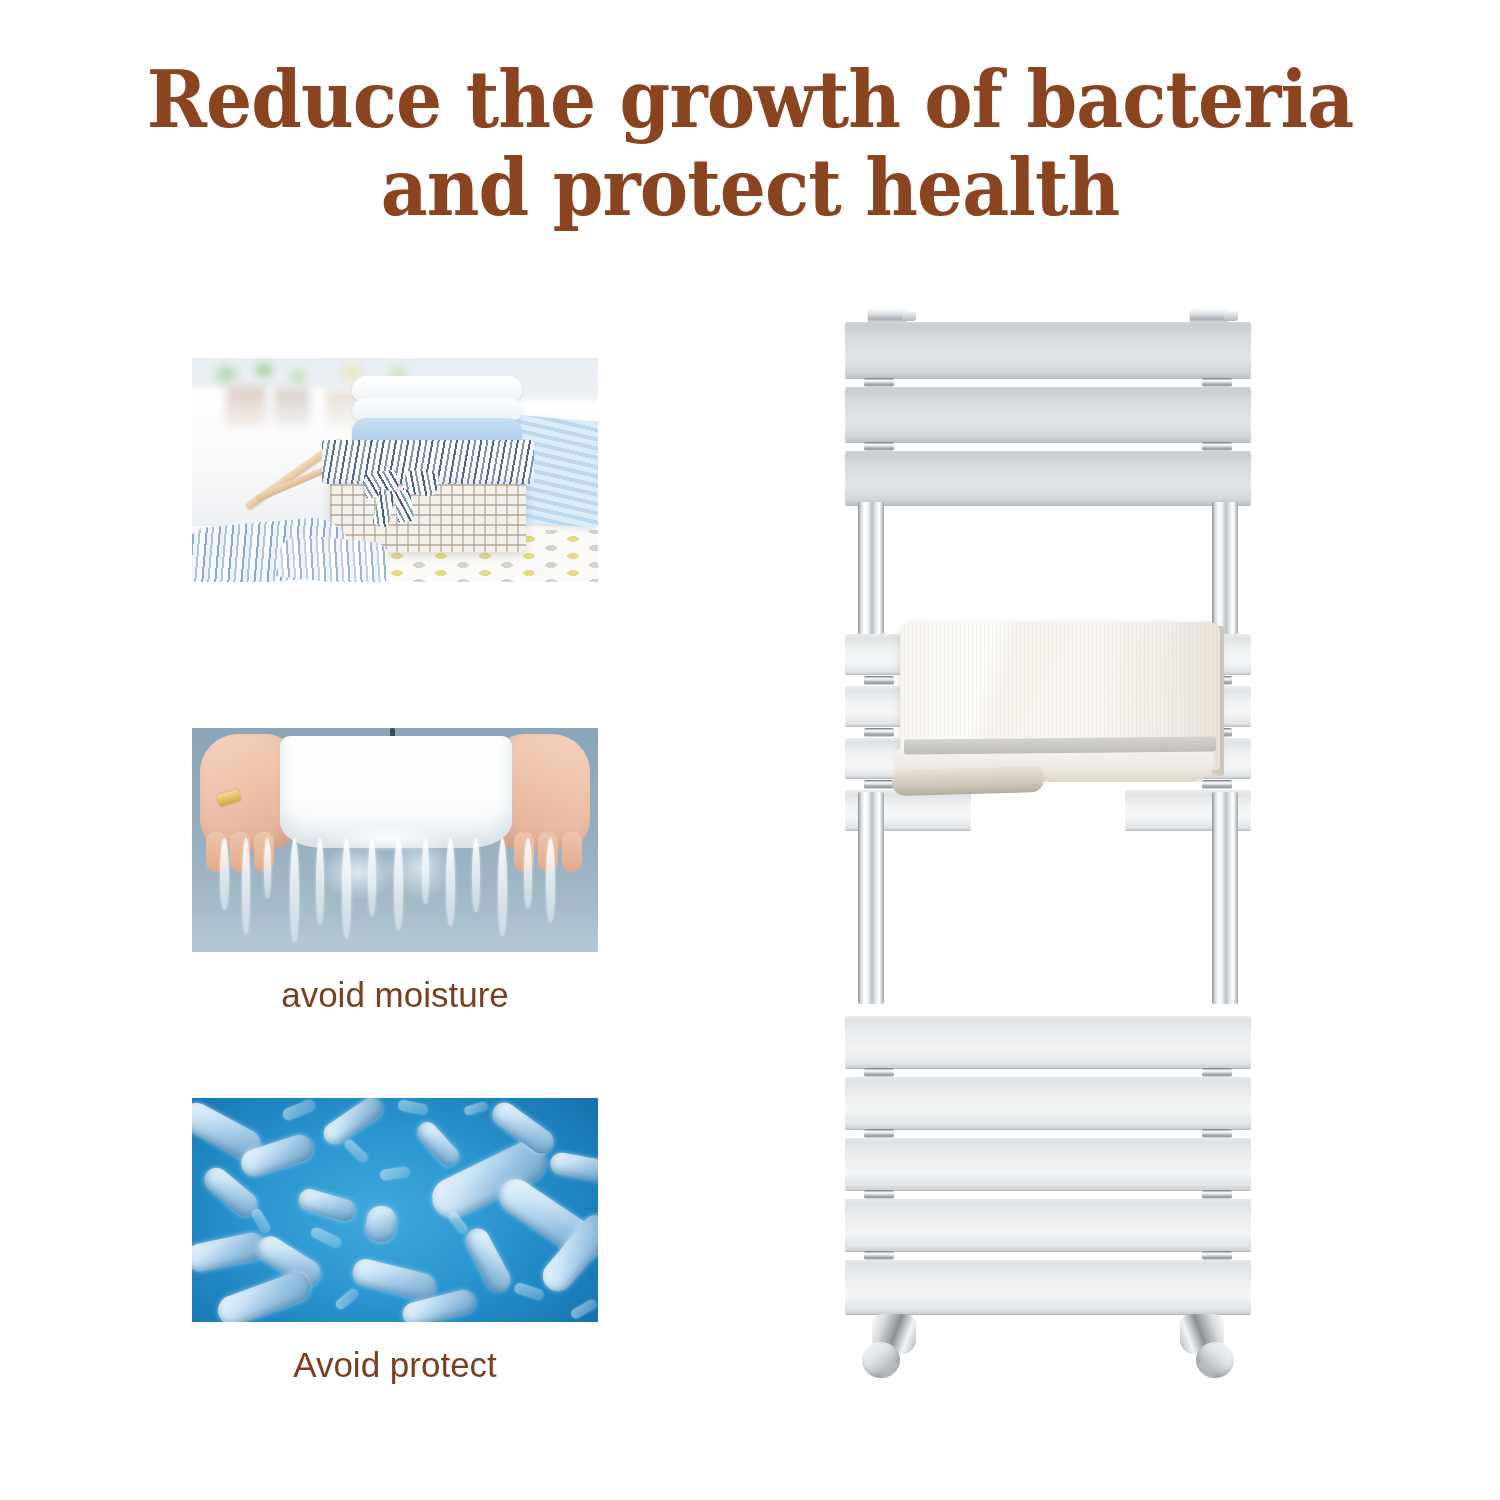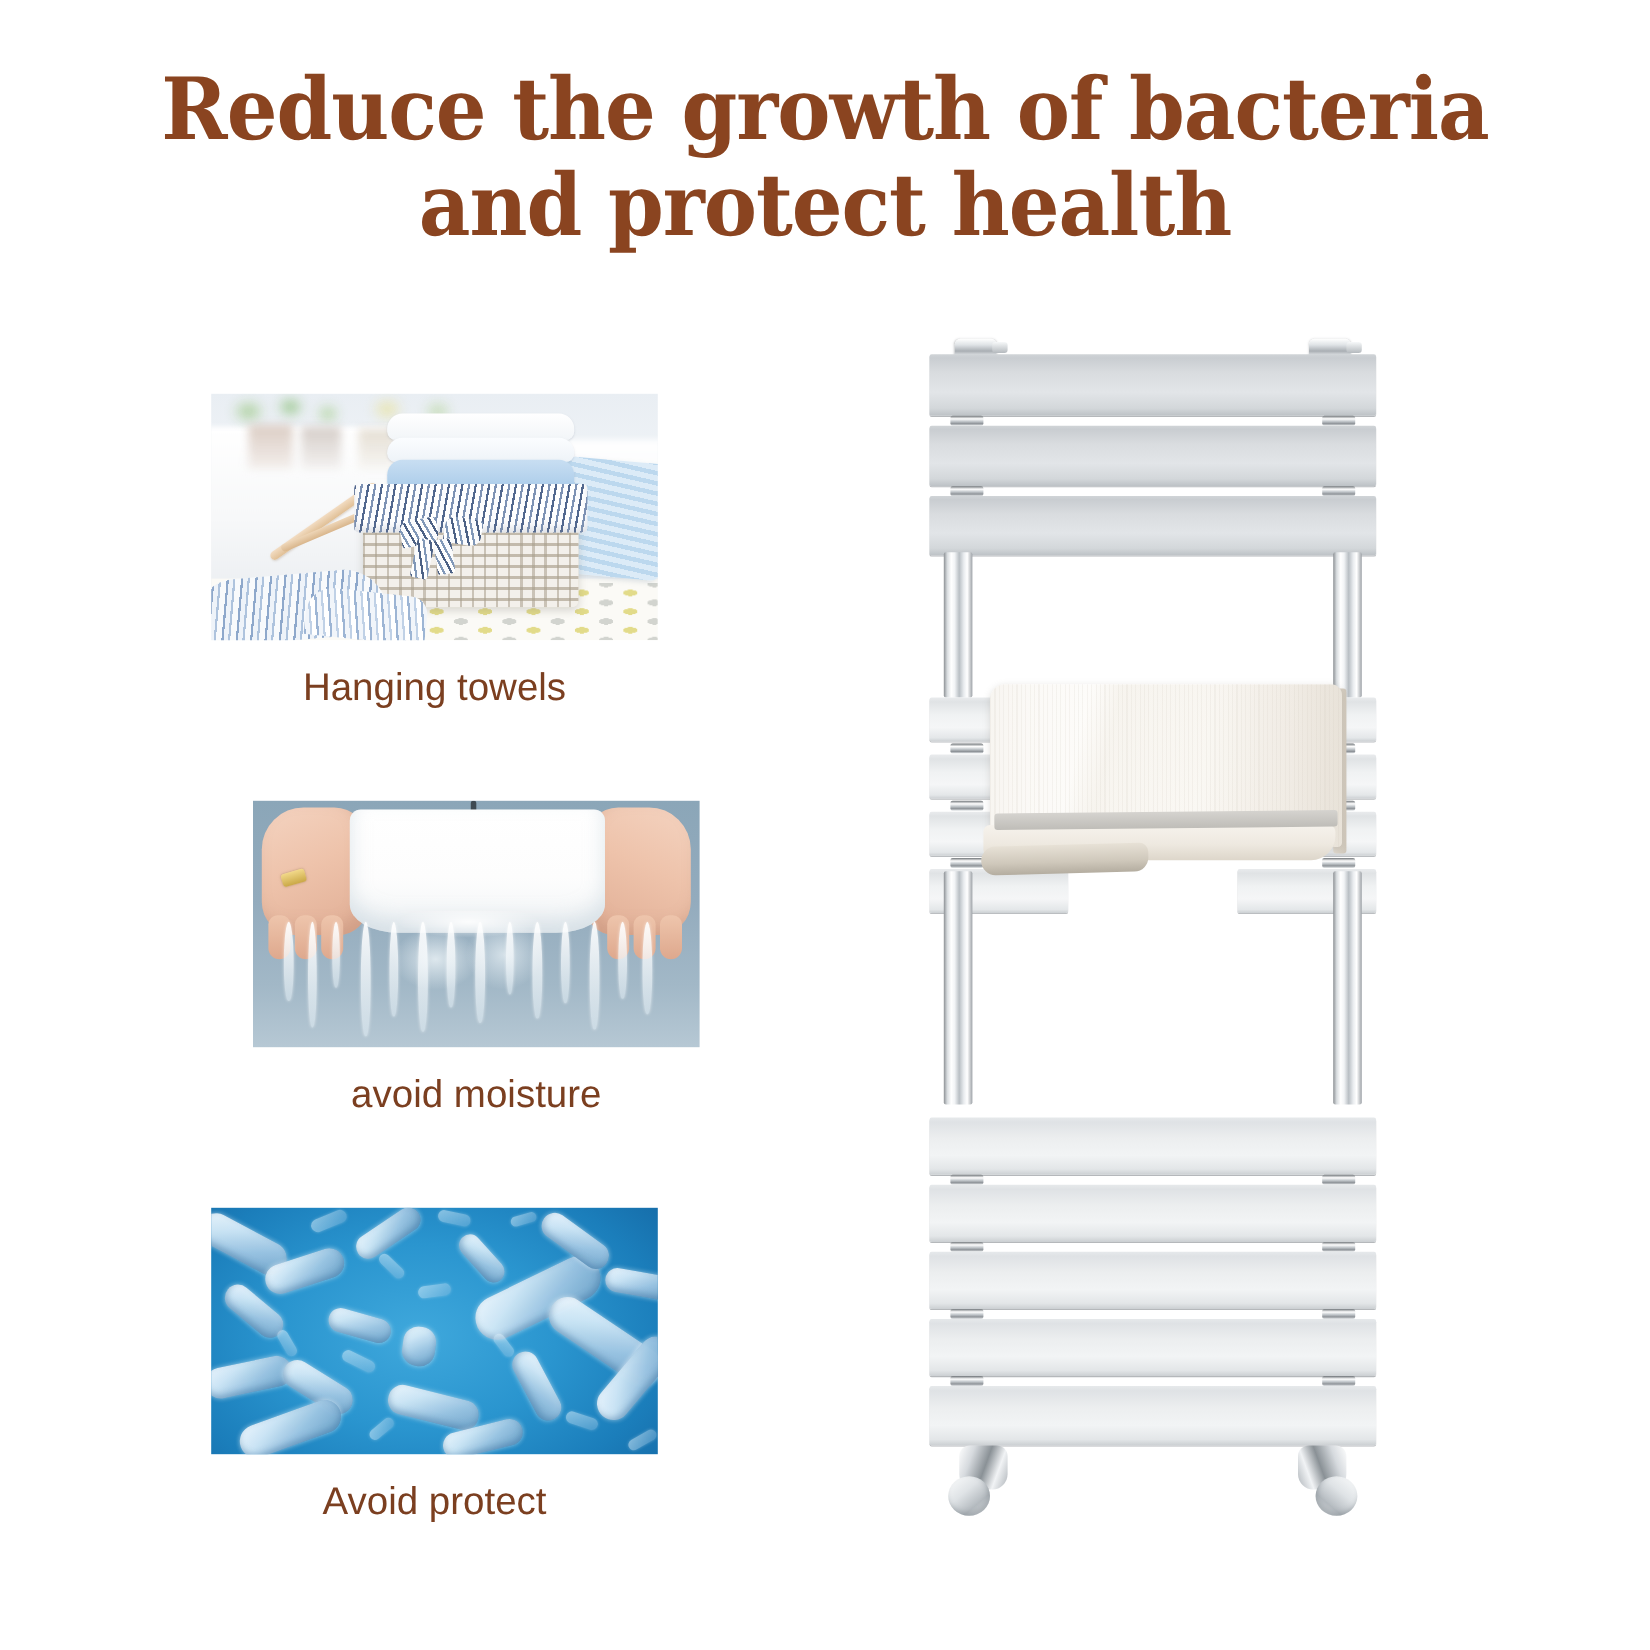--- a/index.html
+++ b/index.html
@@ -33,21 +33,21 @@
     white-space: pre-line;
   }
 
   
   .feature {
     position: absolute;
     left: 192px;
     width: 406px;
   }
   #feature-0 { top: 358px; }
-  #feature-1 { top: 728px; margin-left: 38px; }
+  #feature-1 { top: 728px; }
   #feature-2 { top: 1098px; }
 
   .photo {
     width: 406px;
     height: 224px;
     position: relative;
     overflow: hidden;
   }
   .caption {
     margin-top: 24px;
@@ -422,21 +422,20 @@
     <div class="liner"></div>
     <div class="bow">
       <i class="l"></i>
       <i class="r"></i>
       <i class="t1"></i>
       <i class="t2"></i>
     </div>
     <div class="cloth"></div>
     <div class="cloth2"></div>
   </div>
-  <div class="caption">Hanging towels</div>
 </div>
 
 <div class="feature" id="feature-1">
   <div class="photo p-water">
     <div class="rod"></div>
     <div class="hand l">
       <div class="ring"></div>
       <div class="finger" style="left:6px;"></div>
       <div class="finger" style="left:30px;"></div>
       <div class="finger" style="left:54px;"></div>

